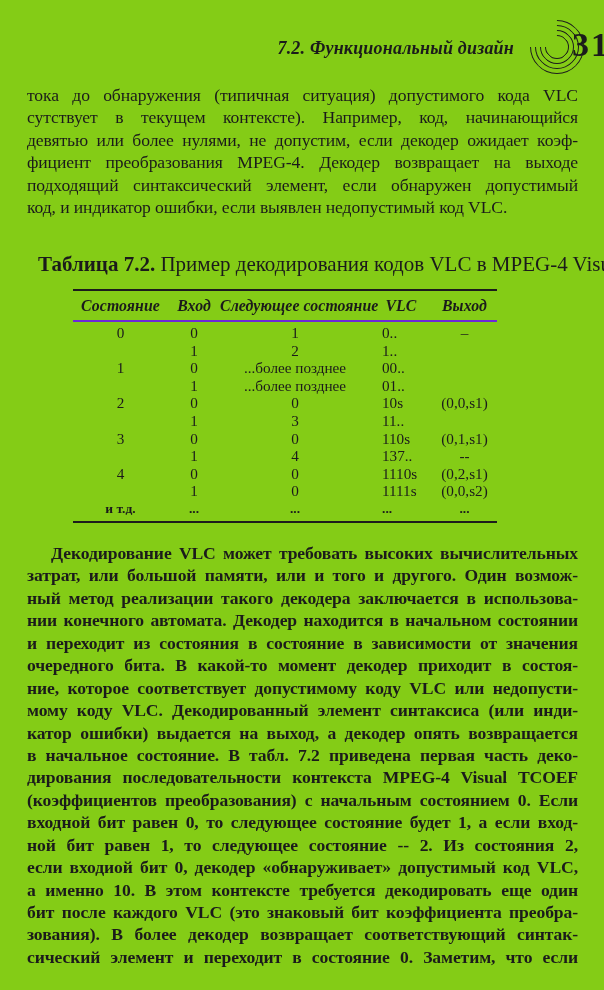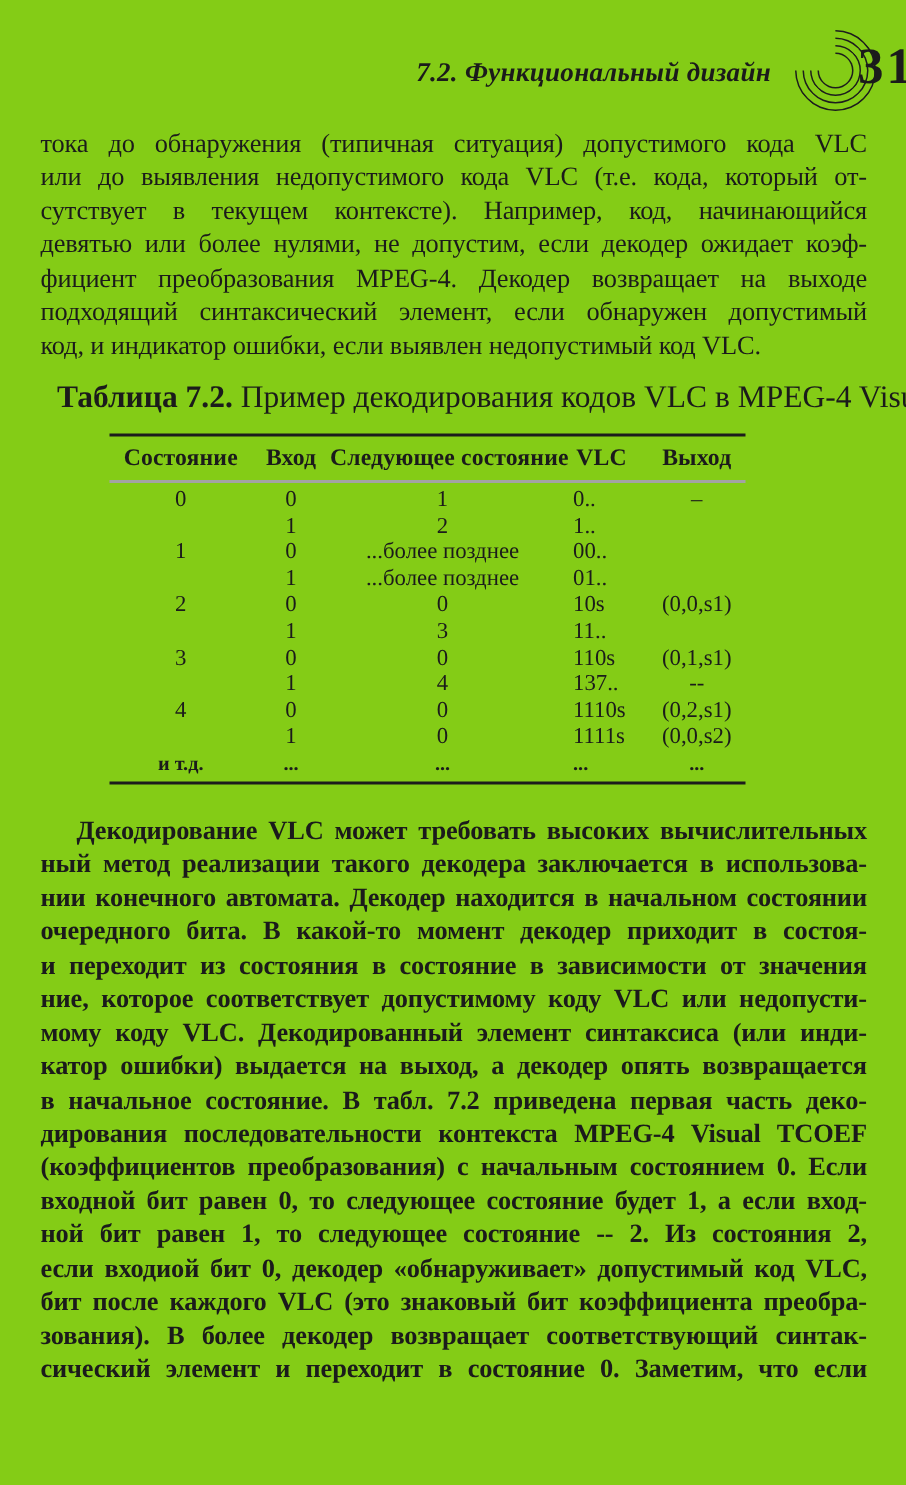--- a/index.html
+++ b/index.html
@@ -45,22 +45,22 @@
   .caption{position:absolute;left:38px;top:252px;width:540px;font-size:21px;white-space:nowrap;}
   .caption b{font-weight:bold;}
   
   .vlctable{
     position:absolute;left:73px;top:289px;width:424px;
     border-top:2px solid #1c1c1c;border-bottom:2px solid #1c1c1c;
   }
   .thead{
     display:grid;grid-template-columns:95px 52px 150px 62px 65px;
     height:29px;align-items:center;
-    border-bottom:2px solid #a3a3a3;
-    font-size:15.8px;font-weight:bold;letter-spacing:.1px;
+    border-bottom:2px solid #6d28d9;
+    font-size:15.8px;font-weight:bold;letter-spacing:.1px;font-style:italic;
   }
   .tbody{padding:2px 0 3px 0;}
   .trow{
     display:grid;grid-template-columns:95px 52px 150px 62px 65px;
     height:17.6px;align-items:center;font-size:15.2px;
   }
   .trow:last-child{font-weight:bold;font-size:13.5px;}
   .tcell{text-align:center;overflow:visible;white-space:nowrap;}
   .tcell.c3{text-align:left;padding-left:12px;}
   .thead .tcell.c3{text-align:center;padding-left:0;}
@@ -78,21 +78,20 @@
   <div class="badge">
     <span class="arc a1"></span>
     <span class="arc a2"></span>
     <span class="arc a3"></span>
     <span class="arc a4"></span>
     <span class="pnum">311</span>
   </div>
 
   <div class="para para1">
       <div class="pline">тока до обнаружения (типичная ситуация) допустимого кода VLC</div>
-      <div class="pline">или до выявления недопустимого кода VLC (т.е. кода, который от-</div>
       <div class="pline">сутствует в текущем контексте).  Например, код, начинающийся</div>
       <div class="pline">девятью или более нулями, не допустим, если декодер ожидает коэф-</div>
       <div class="pline">фициент преобразования MPEG-4.  Декодер возвращает на выходе</div>
       <div class="pline">подходящий синтаксический элемент, если обнаружен допустимый</div>
       <div class="pline nolast">код, и индикатор ошибки, если выявлен недопустимый код VLC.</div>
     </div>
 
   <div class="caption">
     <b>Таблица 7.2.</b><span> Пример декодирования кодов VLC в MPEG-4 Visual TCOEF.</span>
   </div>
@@ -181,31 +180,33 @@
           <div class="tcell c1">...</div>
           <div class="tcell c2">...</div>
           <div class="tcell c3">...</div>
           <div class="tcell c4">...</div>
         </div>
       </div>
   </div>
 
   <div class="para para2">
       <div class="pline indent">Декодирование VLC может требовать высоких вычислительных</div>
+      <div class="pline">затрат, или большой памяти, или и того и другого.  Один возмож-</div>
       <div class="pline">ный метод реализации такого декодера заключается в использова-</div>
       <div class="pline">нии конечного автомата. Декодер находится в начальном состоянии</div>
+      <div class="pline">и переходит из состояния в состояние в зависимости от значения</div>
       <div class="pline">очередного бита.  В какой-то момент декодер приходит в состоя-</div>
-      <div class="pline">и переходит из состояния в состояние в зависимости от значения</div>
       <div class="pline">ние, которое соответствует допустимому коду VLC или недопусти-</div>
       <div class="pline">мому коду VLC. Декодированный элемент синтаксиса (или инди-</div>
       <div class="pline">катор ошибки) выдается на выход, а декодер опять возвращается</div>
       <div class="pline">в начальное состояние.  В табл. 7.2 приведена первая часть деко-</div>
       <div class="pline">дирования последовательности контекста MPEG-4 Visual TCOEF</div>
       <div class="pline">(коэффициентов преобразования) с начальным состоянием 0. Если</div>
       <div class="pline">входной бит равен 0, то следующее состояние будет 1, а если вход-</div>
       <div class="pline">ной бит равен 1, то следующее состояние -- 2.  Из состояния 2,</div>
       <div class="pline">если входиой бит 0, декодер «обнаруживает» допустимый код VLC,</div>
+      <div class="pline">а именно 10.  В этом контексте требуется декодировать еще один</div>
       <div class="pline">бит после каждого VLC (это знаковый бит коэффициента преобра-</div>
       <div class="pline">зования).  В более декодер возвращает соответствующий синтак-</div>
       <div class="pline">сический элемент и переходит в состояние 0.  Заметим, что если</div>
     </div>
 
 </div>
 
 </body></html>

